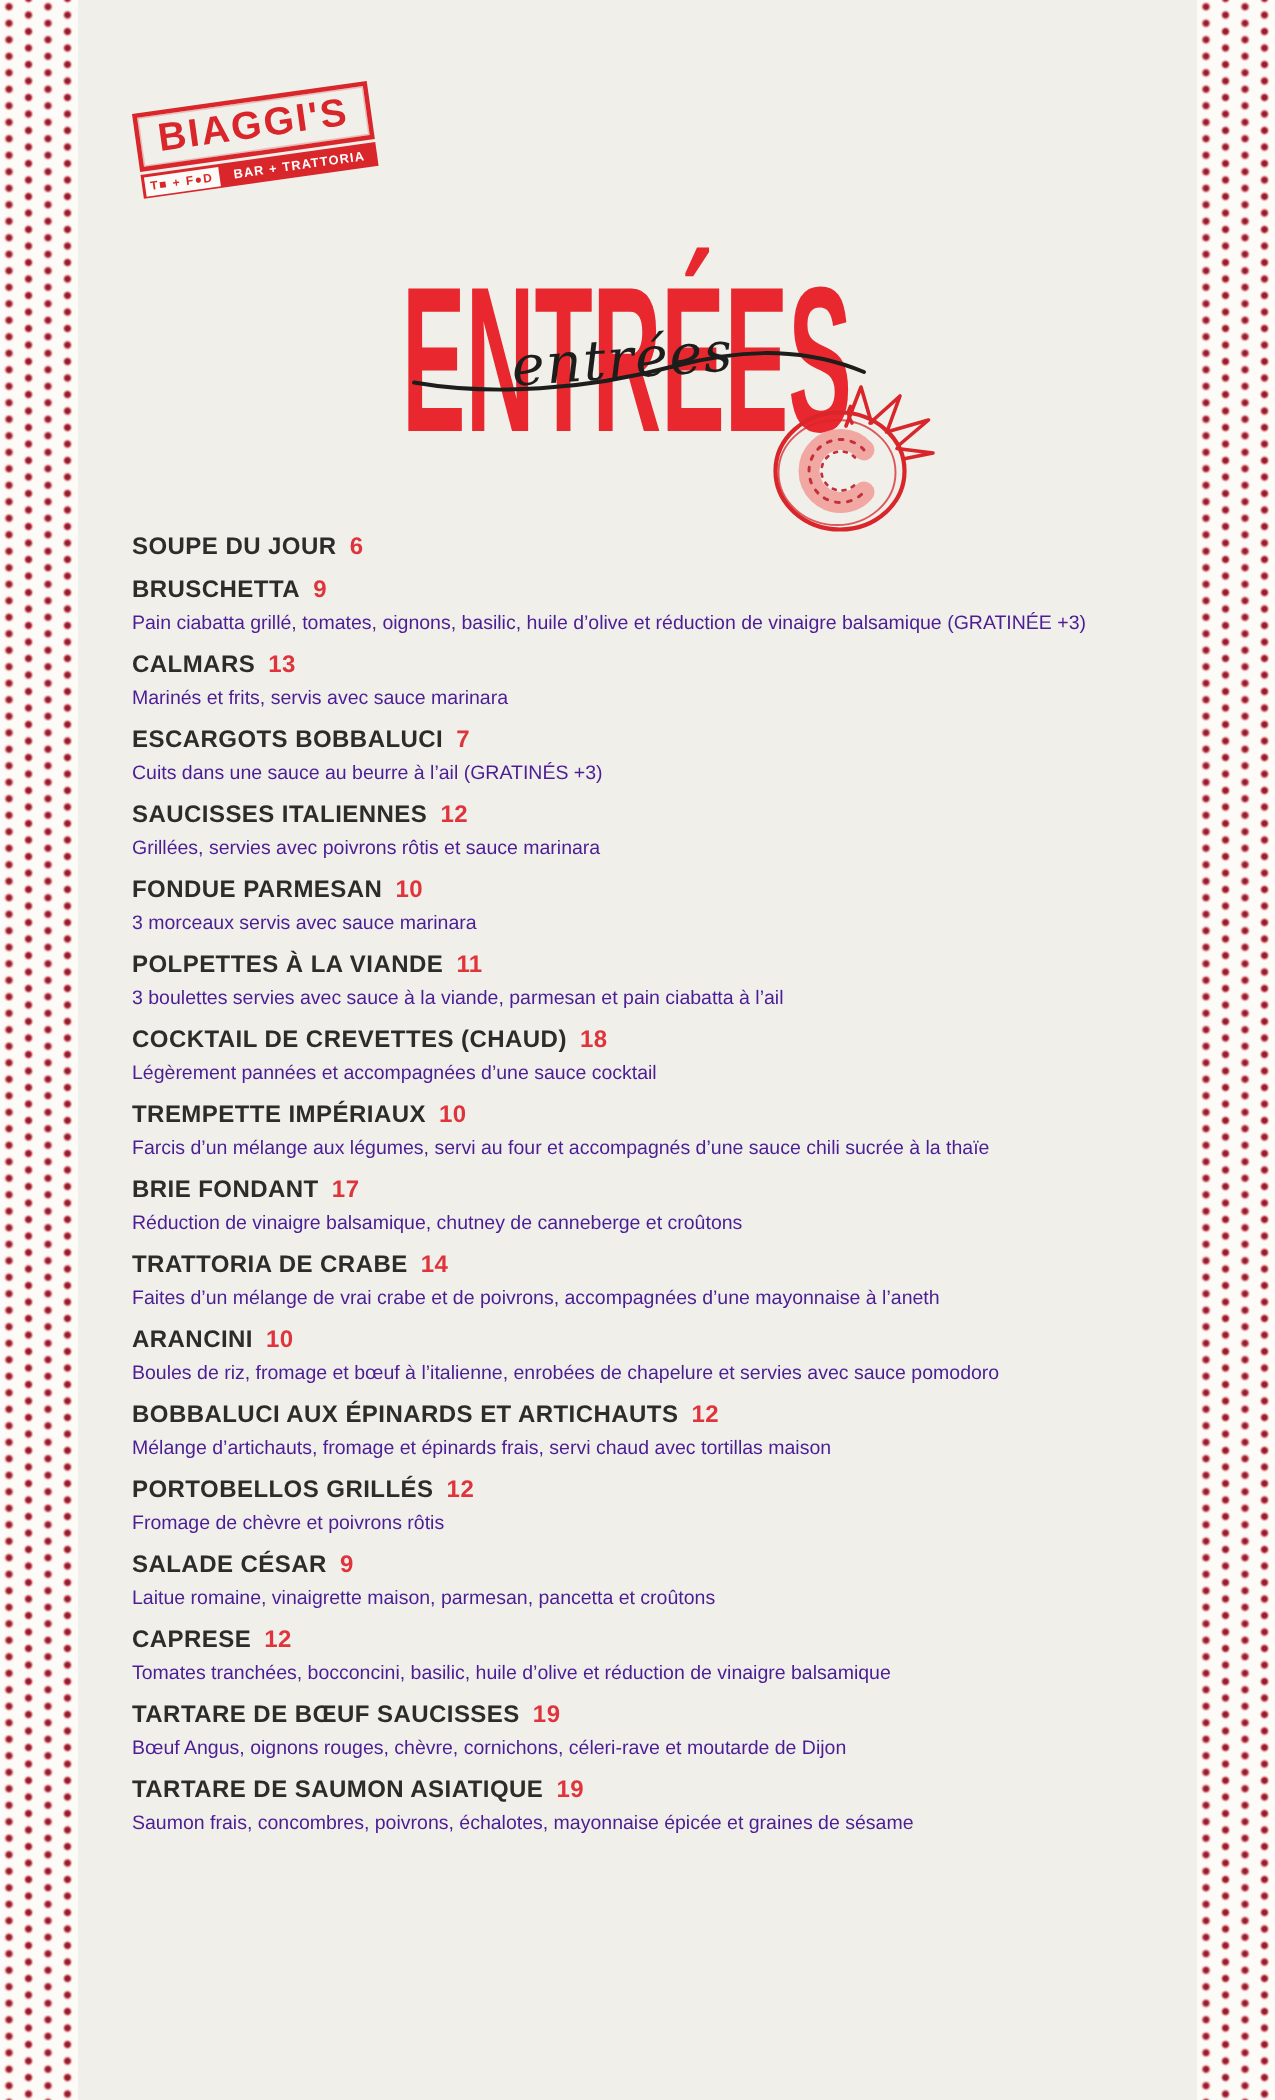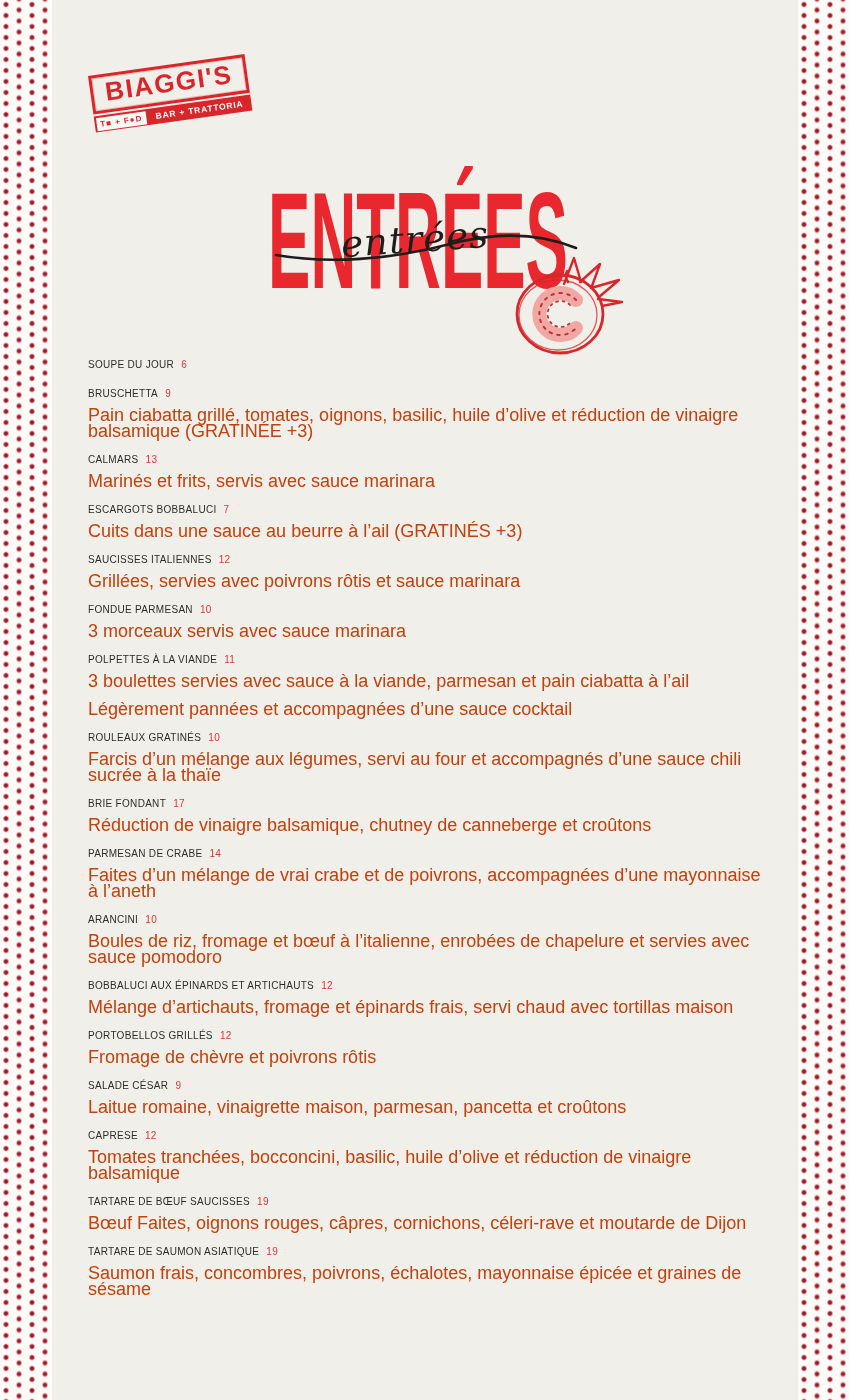--- a/index.html
+++ b/index.html
@@ -74,26 +74,26 @@
     letter-spacing: 1px;
   }
   .tomato-svg { position: absolute; left: 498px; top: 252px; }
 
   
   .menu {
     position: absolute; left: 88px; top: 356px; width: 678px;
   }
   .menu-item { margin-bottom: 12px; }
   .item-heading {
-    font-size: 10px; font-weight: 400; color: #2d2c2a;
+    font-size: 16px; font-weight: 700; color: #2d2c2a;
     letter-spacing: 0.3px; line-height: 17px;
   }
   .item-price { color: #e0343c; margin-left: 4px; }
   .item-desc {
-    font-size: 18px; color: #c2410c; line-height: 16px; margin-top: 5px;
+    font-size: 13px; color: #4c1d95; line-height: 16px; margin-top: 5px;
   }
 </style>
 </head>
 <body>
 
 <div class="dots-strip left"></div>
 <div class="dots-strip right"></div>
 
 <div class="logo">
   <div class="logo-frame">
@@ -175,40 +175,43 @@
   </div>
 
   <div class="menu-item">
     <div class="item-heading">
       <span>POLPETTES À LA VIANDE</span><span class="item-price"> 11</span>
     </div>
     <div class="item-desc">3 boulettes servies avec sauce à la viande, parmesan et pain ciabatta à l’ail</div>
   </div>
 
   <div class="menu-item">
+    <div class="item-heading">
+      <span>COCKTAIL DE CREVETTES (CHAUD)</span><span class="item-price"> 18</span>
+    </div>
     <div class="item-desc">Légèrement pannées et accompagnées d’une sauce cocktail</div>
   </div>
 
   <div class="menu-item">
     <div class="item-heading">
-      <span>ROULEAUX GRATINÉS</span><span class="item-price"> 10</span>
+      <span>TREMPETTE IMPÉRIAUX</span><span class="item-price"> 10</span>
     </div>
     <div class="item-desc">Farcis d’un mélange aux légumes, servi au four et accompagnés d’une sauce chili sucrée à la thaïe</div>
   </div>
 
   <div class="menu-item">
     <div class="item-heading">
       <span>BRIE FONDANT</span><span class="item-price"> 17</span>
     </div>
     <div class="item-desc">Réduction de vinaigre balsamique, chutney de canneberge et croûtons</div>
   </div>
 
   <div class="menu-item">
     <div class="item-heading">
-      <span>PARMESAN DE CRABE</span><span class="item-price"> 14</span>
+      <span>TRATTORIA DE CRABE</span><span class="item-price"> 14</span>
     </div>
     <div class="item-desc">Faites d’un mélange de vrai crabe et de poivrons, accompagnées d’une mayonnaise à l’aneth</div>
   </div>
 
   <div class="menu-item">
     <div class="item-heading">
       <span>ARANCINI</span><span class="item-price"> 10</span>
     </div>
     <div class="item-desc">Boules de riz, fromage et bœuf à l’italienne, enrobées de chapelure et servies avec sauce pomodoro</div>
   </div>
@@ -239,21 +242,21 @@
     <div class="item-heading">
       <span>CAPRESE</span><span class="item-price"> 12</span>
     </div>
     <div class="item-desc">Tomates tranchées, bocconcini, basilic, huile d’olive et réduction de vinaigre balsamique</div>
   </div>
 
   <div class="menu-item">
     <div class="item-heading">
       <span>TARTARE DE BŒUF SAUCISSES</span><span class="item-price"> 19</span>
     </div>
-    <div class="item-desc">Bœuf Faites, oignons rouges, câpres, cornichons, céleri-rave et moutarde de Dijon</div>
+    <div class="item-desc">Bœuf Angus, oignons rouges, chèvre, cornichons, céleri-rave et moutarde de Dijon</div>
   </div>
 
   <div class="menu-item">
     <div class="item-heading">
       <span>TARTARE DE SAUMON ASIATIQUE</span><span class="item-price"> 19</span>
     </div>
     <div class="item-desc">Saumon frais, concombres, poivrons, échalotes, mayonnaise épicée et graines de sésame</div>
   </div>
 </div>
 

